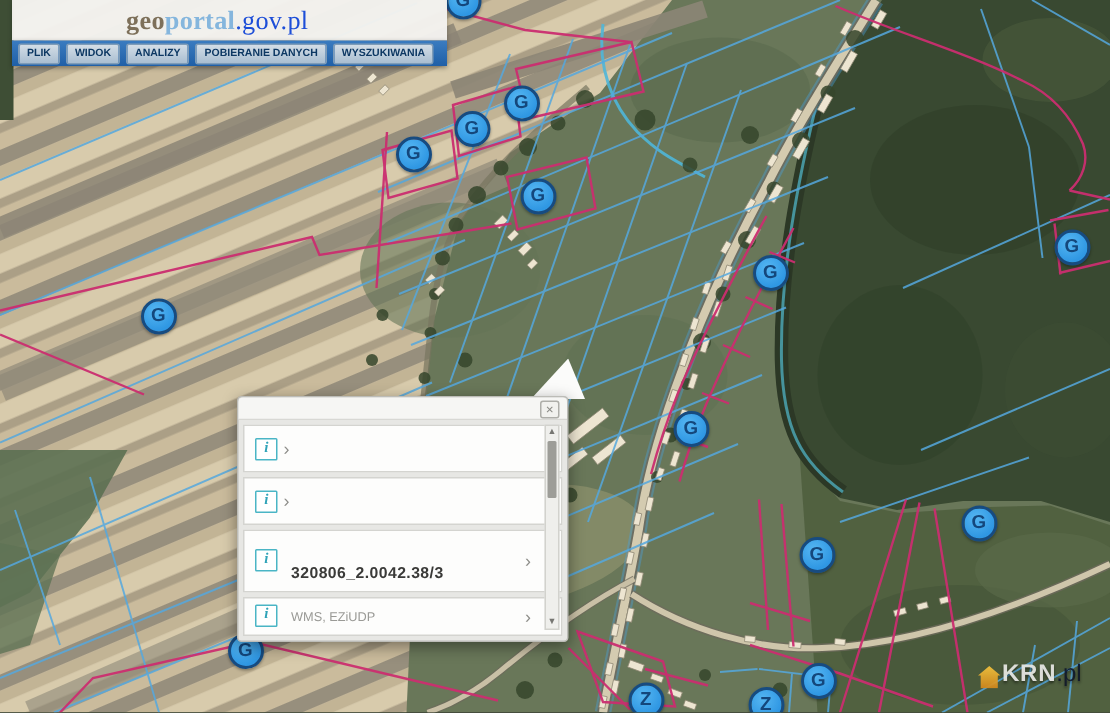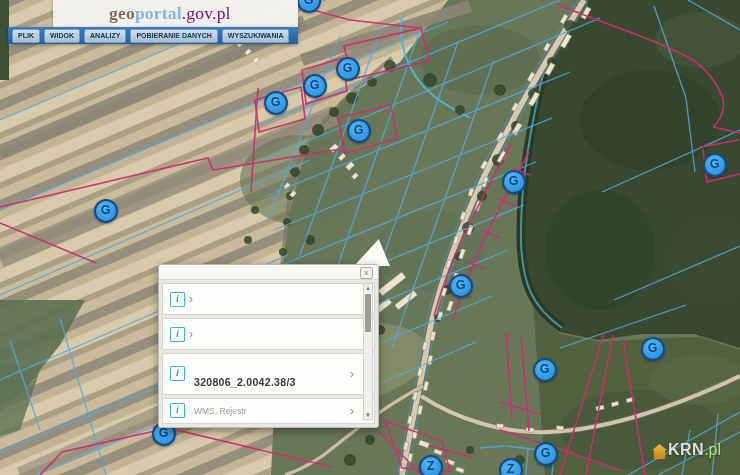--- a/index.html
+++ b/index.html
@@ -20,28 +20,27 @@
     border:2.5px solid #174b80;color:#14477c;
     display:flex;align-items:center;justify-content:center;
     font-size:12.5px;font-weight:bold;line-height:1;
     box-shadow:0 1px 2px rgba(0,0,0,.35);pointer-events:auto;cursor:pointer;
   }
 
   
   .header{position:absolute;left:8px;top:0;width:290px;z-index:6;}
   .logo-bar{
     height:27px;background:rgba(243,242,238,.97);
-    display:flex;align-items:center;padding-left:56px;
+    display:flex;align-items:center;padding-left:76px;
     font-family:"Liberation Serif",serif;font-size:17.5px;letter-spacing:.2px;
     box-shadow:0 0 3px rgba(0,0,0,.25);
-    margin-left:45px;
   }
   .logo-geo{color:#7d705a;font-weight:bold;}
   .logo-portal{color:#85b6dd;font-weight:bold;}
-  .logo-suffix{color:#701a75;}
+  .logo-suffix{color:#1d4ed8;}
   .menu-bar{
     height:17px;background:linear-gradient(#3b7cc0,#1f5fa7);
     display:flex;align-items:center;gap:4px;padding:0 0 0 4px;
     box-shadow:0 1px 3px rgba(0,0,0,.35);
   }
   .menu-btn{
     background:linear-gradient(#d3dde6,#a9bed1);
     border:1px solid #7e9cb8;border-radius:2px;
     color:#0d3863;font-size:7px;font-weight:bold;line-height:1;
     padding:2.5px 5px;white-space:nowrap;cursor:pointer;
@@ -103,21 +102,21 @@
   .watermark{
     position:absolute;left:652px;top:441px;z-index:4;display:flex;align-items:flex-end;
     opacity:.92;pointer-events:none;
   }
   .house-icon{
     width:15px;height:15px;margin-right:1px;
     background:linear-gradient(#f6c53e,#d4881b);
     clip-path:polygon(50% 0,100% 42%,88% 42%,88% 100%,12% 100%,12% 42%,0 42%);
   }
   .wm-name{color:#e9e9e6;font-size:16px;font-weight:bold;letter-spacing:.5px;text-shadow:0 1px 2px rgba(0,0,0,.5);}
-  .wm-suffix{color:#bef264;font-size:16px;text-shadow:0 1px 2px rgba(0,0,0,.5);}
+  .wm-suffix{color:#0f172a;font-size:16px;text-shadow:0 1px 2px rgba(0,0,0,.5);}
 </style>
 </head>
 <body>
 
 <div class="viewport">
 
   <svg class="map-svg" width="740" height="475" viewBox="0 0 740 475">
     <defs>
       <pattern id="stripes" width="46" height="46" patternUnits="userSpaceOnUse" patternTransform="rotate(-23)">
         <rect width="46" height="46" fill="#cfc3a6"></rect>
@@ -381,21 +380,21 @@
         <div class="info-icon">i</div>
         <div class="row-text">
           <div class="row-value">320806_2.0042.38/3</div>
         </div>
         <div class="row-chevron">›</div>
       </div>
 
       <div class="popup-row row-4">
         <div class="info-icon">i</div>
         <div class="row-text">
-          <div class="row-label">WMS, Rejestr</div>
+          <div class="row-label">WMS, EZiUDP</div>
         </div>
         <div class="row-chevron">›</div>
       </div>
 
     </div>
     <div class="popup-scrollbar">
       <div class="scroll-up">▲</div>
       <div class="scroll-thumb"></div>
       <div class="scroll-down">▼</div>
     </div>

